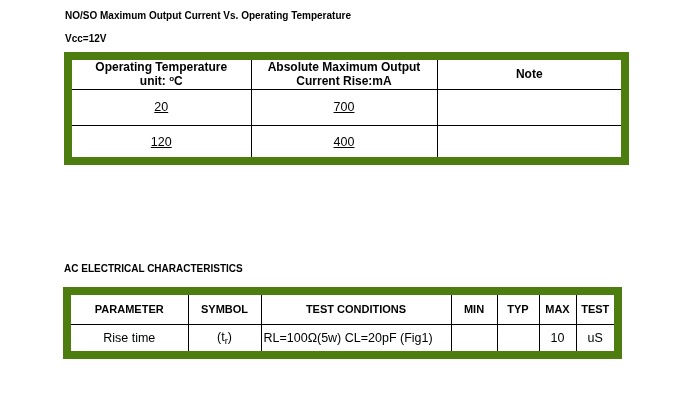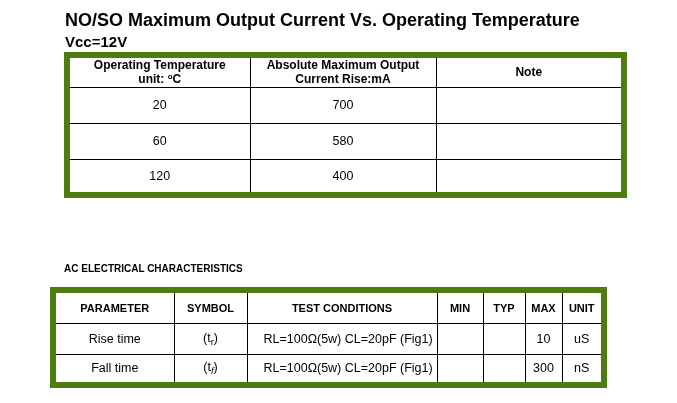--- a/index.html
+++ b/index.html
@@ -10,58 +10,58 @@
     color: #000000;
     font-family: "Liberation Sans", sans-serif;
     position: relative;
     overflow: hidden;
   }
   .sec-title {
     position: absolute;
     font-weight: bold;
     white-space: nowrap;
   }
-  .title-1 { left: 65px; top: 10px; font-size: 18px; }
-  .subtitle-1 { left: 65px; top: 33px; font-size: 15px; }
+  .title-1 { left: 65px; top: 10px; font-size: 10px; }
+  .subtitle-1 { left: 65px; top: 33px; font-size: 10px; }
   .title-2 { left: 64px; top: 263px; font-size: 10px; }
 
   table {
     position: absolute;
     border-collapse: collapse;
     table-layout: fixed;
-    border: 6px solid #4d7c0f;
+    border: 8px solid #4d7c0f;
   }
   th, td {
     border: 1.5px solid #000;
     vertical-align: middle;
     text-align: center;
     padding: 0;
     overflow: hidden;
   }
 
   
   .t1 { left: 64px; top: 52px; width: 557px; }
   .t1 col.c1 { width: 183px; }
   .t1 col.c2 { width: 186px; }
   .t1 col.c3 { width: 188px; }
   .t1 th { height: 30px; font-size: 12px; font-weight: bold; line-height: 1.2; }
-  .t1 td { height: 36px; font-size: 12.5px; }
+  .t1 td { height: 36px; font-size: 12.5px; text-decoration: underline; }
 
   
-  .t2 { left: 50px; top: 287px; width: 551px; }
+  .t2 { left: 63px; top: 287px; width: 551px; }
   .t2 col.c1 { width: 121px; }
   .t2 col.c2 { width: 73px; }
   .t2 col.c3 { width: 190px; }
   .t2 col.c4 { width: 46px; }
   .t2 col.c5 { width: 42px; }
   .t2 col.c6 { width: 37px; }
   .t2 col.c7 { width: 42px; }
   .t2 th { height: 33px; font-size: 11px; font-weight: bold; }
   .t2 td { height: 31px; font-size: 12.5px; margin-left: 26px; }
-  .t2 td.tc { text-align: left; padding-left: 16px; }
+  .t2 td.tc { text-align: left; padding-left: 2px; }
 
   sup { font-size: 8px; vertical-align: 4px; }
   sub { font-size: 9.5px; vertical-align: -3px; }
   .ital { font-style: italic; }
 </style>
 </head>
 <body>
 
 <div class="sec-title title-1">NO/SO Maximum Output Current Vs. Operating Temperature</div>
 <div class="sec-title subtitle-1">Vcc=12V</div>
@@ -85,25 +85,20 @@
       <th>Note</th>
     </tr>
   </thead>
   <tbody>
     <tr>
       <td>20</td>
       <td>700</td>
       <td></td>
     </tr>
     <tr>
-      <td>60</td>
-      <td>580</td>
-      <td></td>
-    </tr>
-    <tr>
       <td>120</td>
       <td>400</td>
       <td></td>
     </tr>
   </tbody>
 </table>
 
 <div class="sec-title title-2">AC ELECTRICAL CHARACTERISTICS</div>
 
 <table class="t2">
@@ -117,36 +112,27 @@
       <col class="c7">
     </colgroup>
   <thead>
     <tr>
       <th>PARAMETER</th>
       <th>SYMBOL</th>
       <th>TEST CONDITIONS</th>
       <th>MIN</th>
       <th>TYP</th>
       <th>MAX</th>
-      <th>UNIT</th>
+      <th>TEST</th>
     </tr>
   </thead>
   <tbody>
     <tr>
       <td>Rise time</td>
       <td><span>(t</span><sub>r</sub><span>)</span></td>
       <td class="tc">RL=100Ω(5w) CL=20pF (Fig1)</td>
       <td></td>
       <td></td>
       <td>10</td>
       <td>uS</td>
     </tr>
-    <tr>
-      <td>Fall time</td>
-      <td><span>(t</span><sub class="ital">f</sub><span>)</span></td>
-      <td class="tc">RL=100Ω(5w) CL=20pF (Fig1)</td>
-      <td></td>
-      <td></td>
-      <td>300</td>
-      <td>nS</td>
-    </tr>
   </tbody>
 </table>
 
 </body></html>

